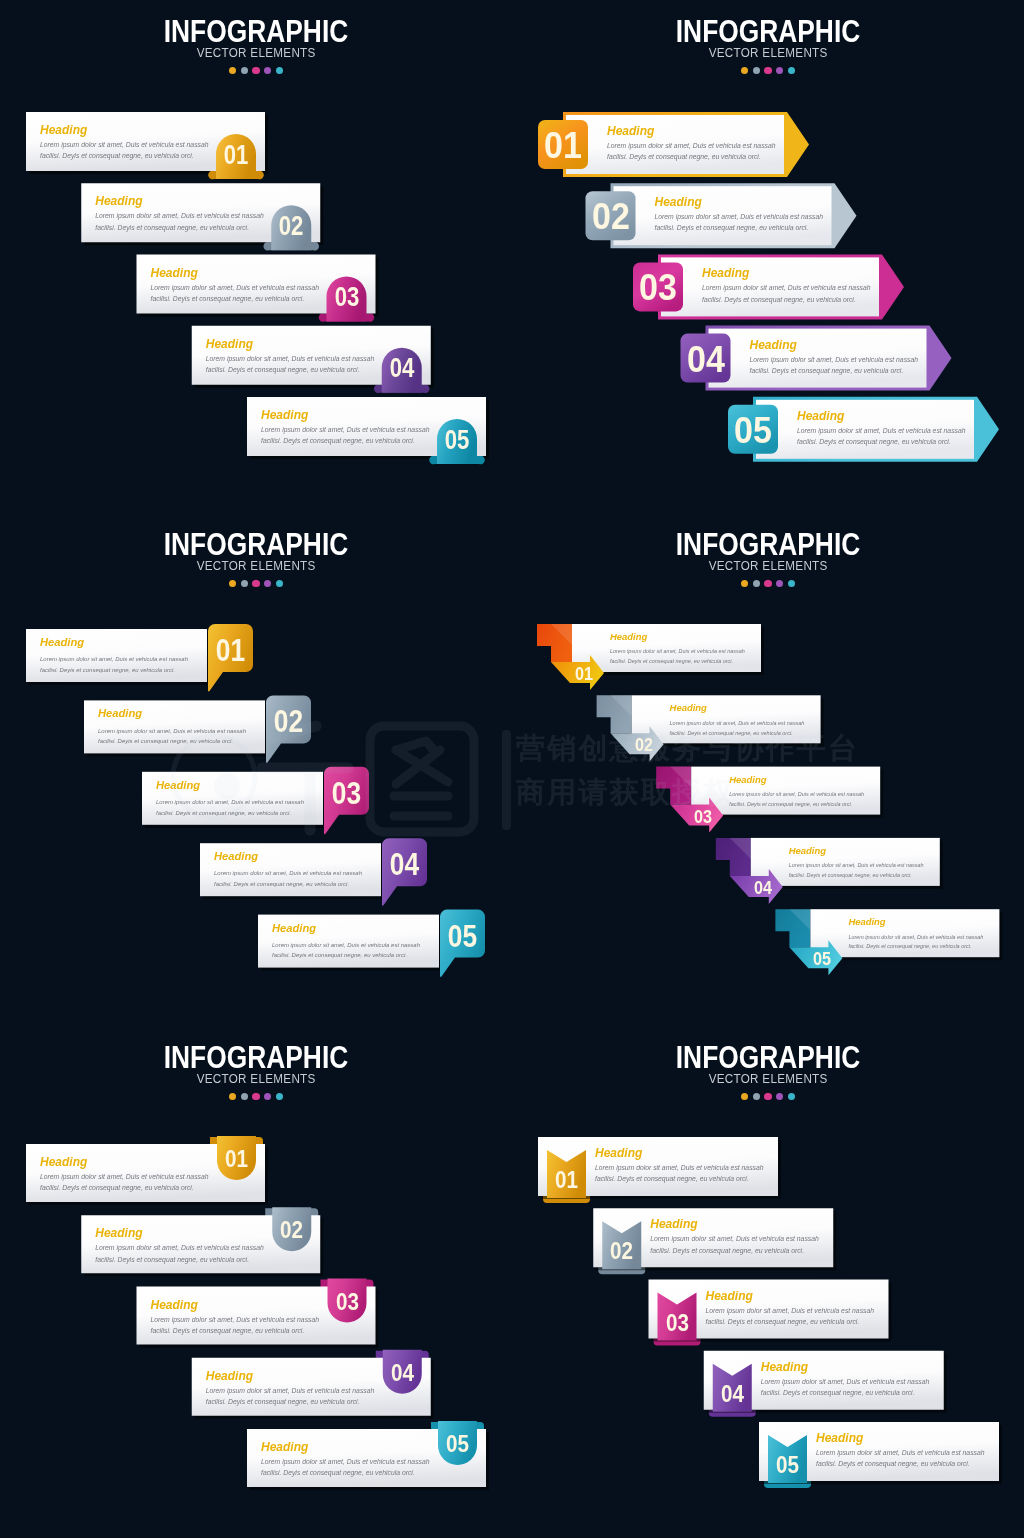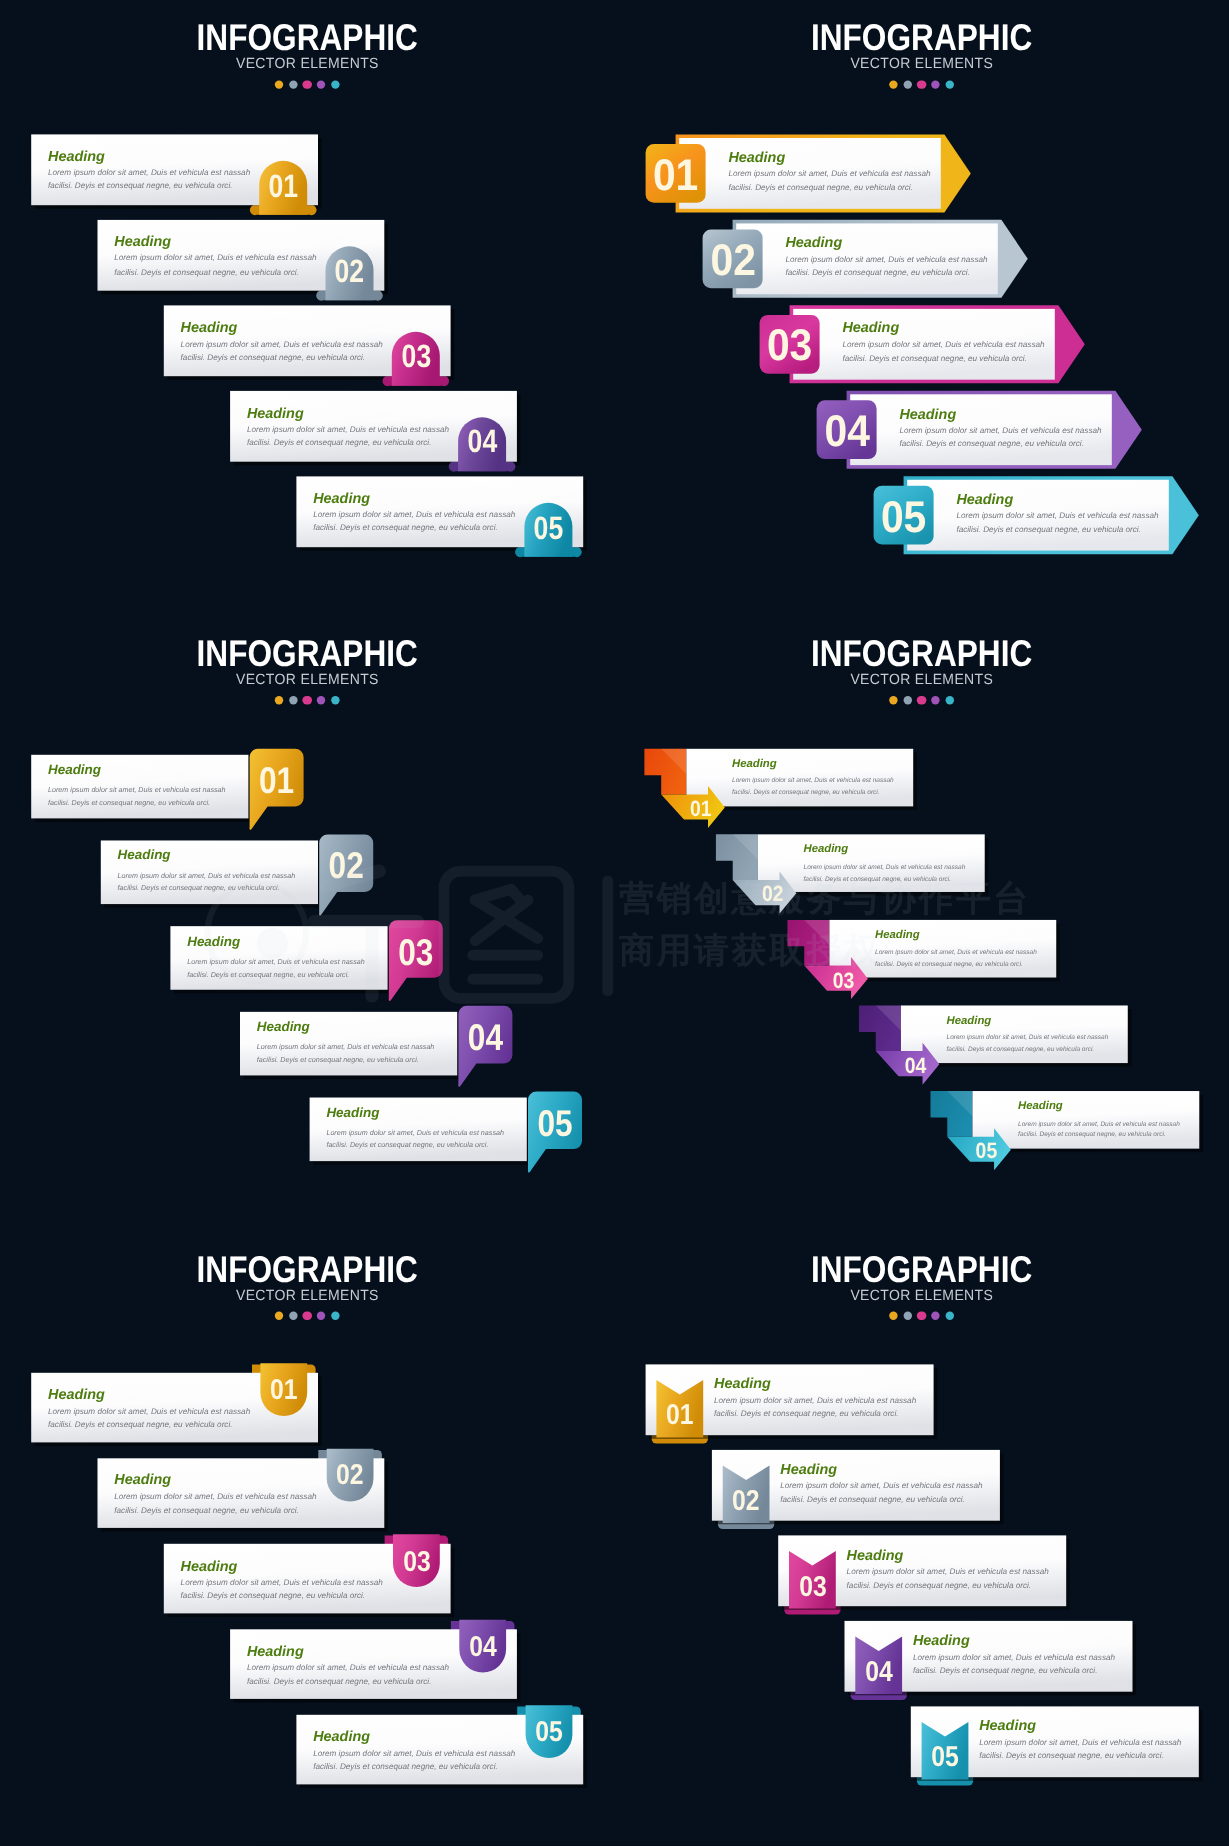--- a/index.html
+++ b/index.html
@@ -15,21 +15,21 @@
             margin-top:21px;line-height:22px;font-family:"Liberation Sans",sans-serif;
             transform:scaleX(0.85);transform-origin:50% 50%;}
   .ph-sub{font-size:12.3px;font-weight:400;color:#c7ccd3;letter-spacing:0.3px;
           margin-top:6px;line-height:9px;text-indent:0.3px;
           transform:scaleX(0.95);transform-origin:50% 50%;}
   .ph-dots{margin-top:9px;display:flex;justify-content:center;gap:4.6px;}
   .ph-dots i{display:block;width:7.2px;height:7.2px;border-radius:50%;}
 
   
   .ctext{position:absolute;}
-  .chead{font-style:italic;font-weight:700;color:#4d7c0f;
+  .chead{font-style:italic;font-weight:700;color:#eab308;
          font-family:"Liberation Sans",sans-serif;}
   .cbody{font-style:italic;font-weight:400;color:#75777d;
          font-family:"Liberation Sans",sans-serif;}
   .num{position:absolute;font-weight:700;color:#fdf6e0;text-align:center;
        font-family:"Liberation Sans",sans-serif;}
 
   svg{display:block;position:absolute;left:0;top:0;overflow:visible;}
   .wm{position:absolute;left:140px;top:700px;width:924px;height:160px;
       pointer-events:none;z-index:5;}
   .wm svg{left:0;top:0;}

